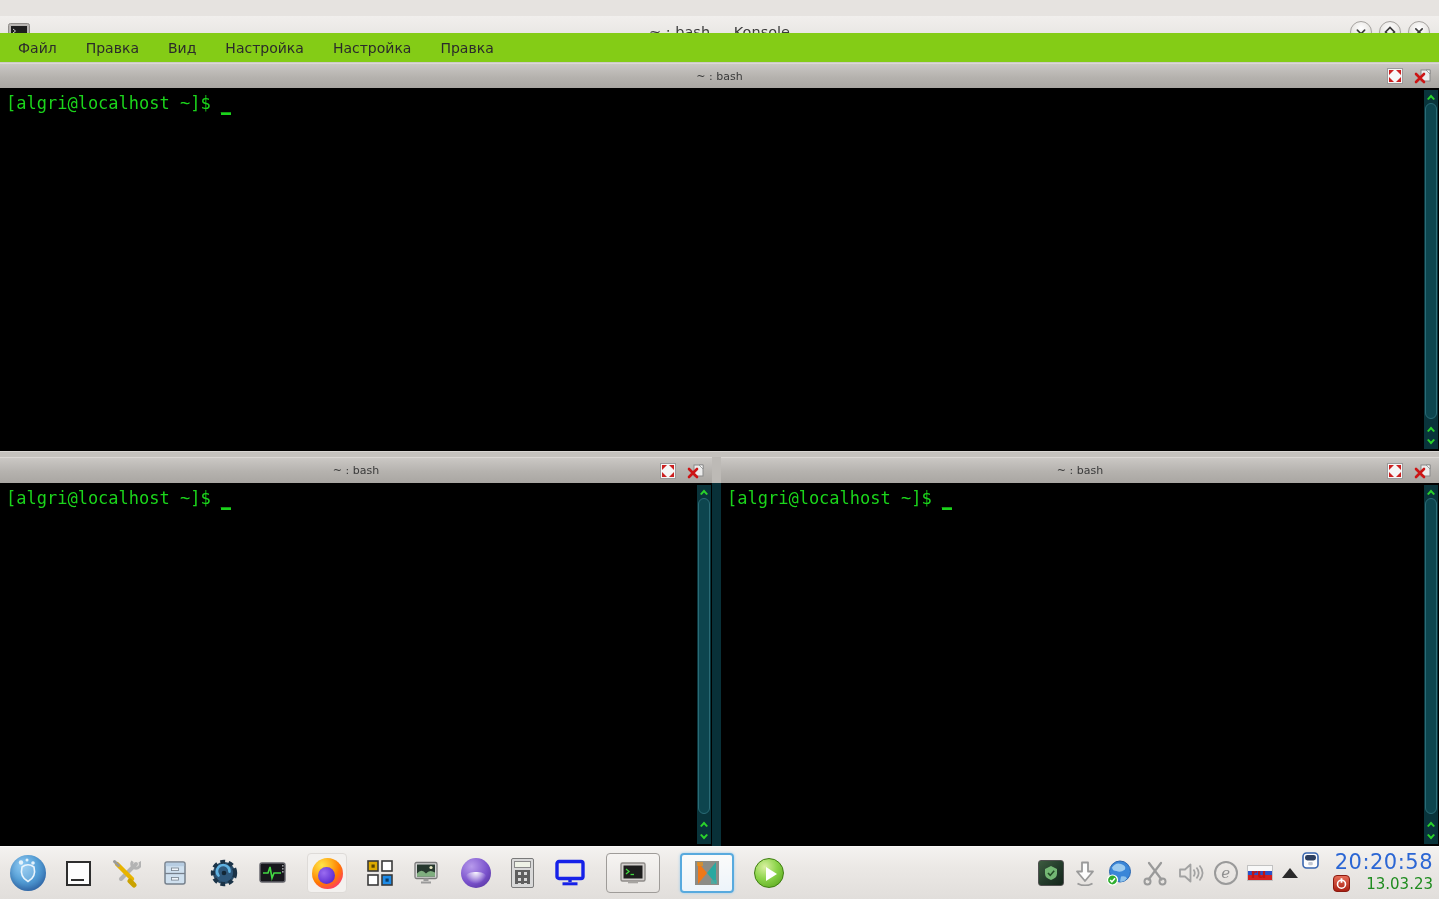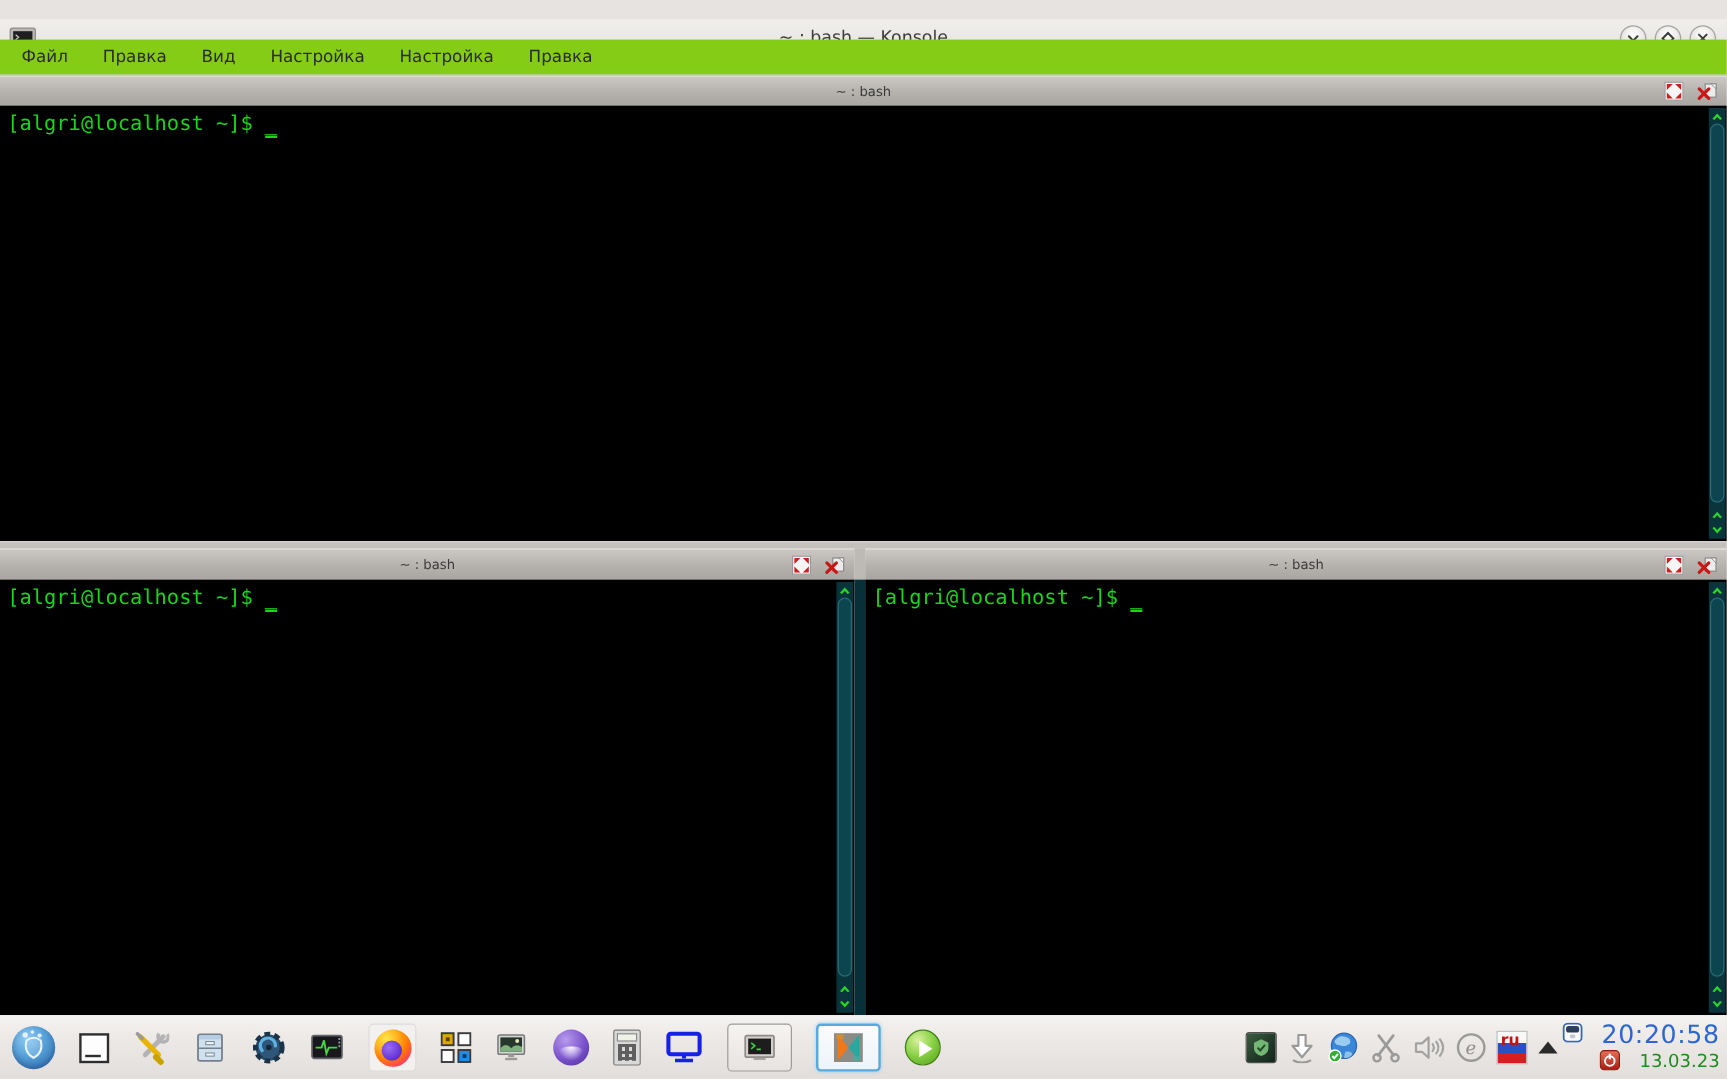--- a/index.html
+++ b/index.html
@@ -112,21 +112,21 @@
 
   .tray-preview{width:26px;height:26px;border-radius:3px;border:1px solid #505050;box-sizing:border-box;
     background:linear-gradient(135deg,#3d5c40 0%,#223a2a 55%,#14251b 100%);
     display:flex;align-items:center;justify-content:center;}
 
   .circled-e{width:24px;height:24px;border-radius:50%;border:2px solid #9a9a9a;box-sizing:border-box;
     display:flex;align-items:center;justify-content:center;
     font-family:"DejaVu Serif","Liberation Serif",serif;font-style:italic;
     font-size:15px;color:#8f8f8f;line-height:1;}
 
-  .flag{width:26px;height:28px;border:1px solid #c2c2c2;box-sizing:border-box;position:relative;
+  .flag{width:26px;height:16px;border:1px solid #c2c2c2;box-sizing:border-box;position:relative;
     background:linear-gradient(#f8f8f8 0 34%,#2a50c8 34% 67%,#d42020 67% 100%);}
   .flag span{position:absolute;left:3px;top:0px;font-size:13px;font-weight:bold;color:#c01414;line-height:16px;}
 
   .tray-expander{width:0;height:0;border-left:8px solid transparent;border-right:8px solid transparent;
     border-bottom:10px solid #2a2a2a;}
 
   .clock{display:flex;flex-direction:column;align-items:flex-end;padding:0 6px 0 4px;line-height:1;gap:2px;}
   .clock-row{display:flex;align-items:center;gap:16px;}
   .clock-time{font-size:21px;color:#2b66d4;letter-spacing:0.5px;}
   .clock-date{font-size:15px;font-weight:normal;color:#1f8c1f;}

